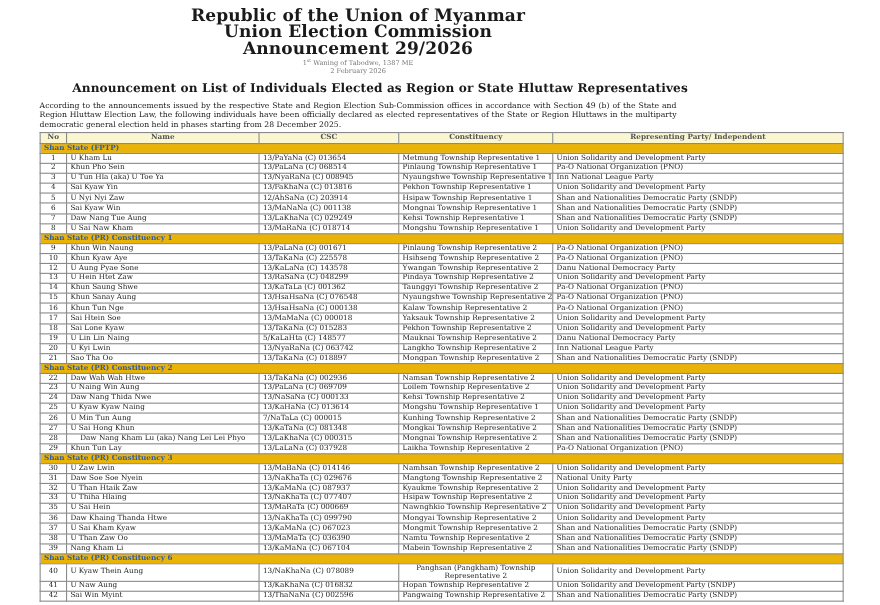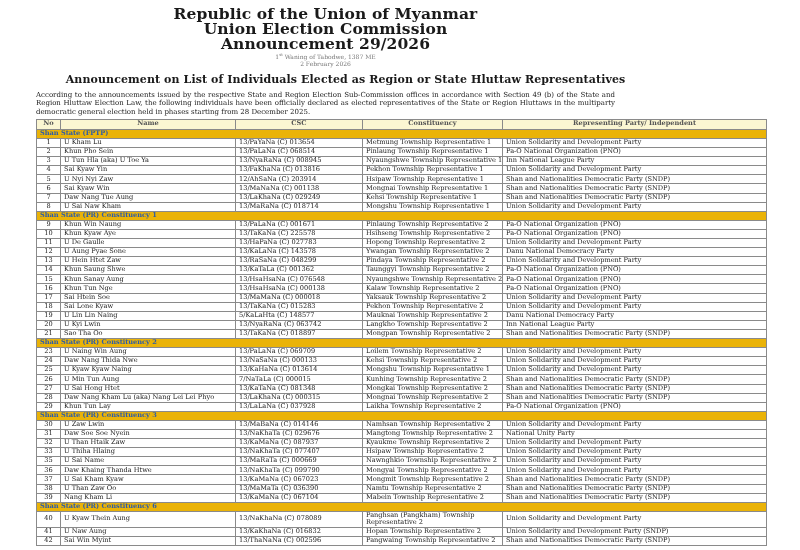--- a/index.html
+++ b/index.html
@@ -8,21 +8,21 @@
   .title-block { text-align: center; padding-top: 6px; }
   .title-line { font-family: "DejaVu Serif", serif; font-weight: bold; font-size: 15.5px; line-height: 15px; color: #1a1a1a; letter-spacing: 0.1px; }
   .sub-line { font-size: 6px; line-height: 7px; color: #777; }
   .sub-line sup { font-size: 4px; }
   .heading { font-weight: bold; font-size: 11px; text-align: center; margin-top: 6px; letter-spacing: 0.1px; padding-left: 40px; }
   .intro { font-size: 7px; line-height: 8.3px; margin: 5px 36px 0 36px; text-align: justify; }
   table { border-collapse: collapse; margin-left: 36px; margin-top: 3px; width: 730px; table-layout: fixed; font-size: 6.6px; }
   th, td { border: 0.8px solid #8a8a8a; padding: 0 3px; height: 8.1px; line-height: 7.8px; white-space: nowrap; overflow: hidden; }
   th { background: #fbf6d2; color: #555; font-weight: bold; height: 9px; text-align: center; margin-left: 40px; }
   td.no { text-align: center; }
-  td.wrap { white-space: normal; line-height: 7.4px; }
+  td.wrap { white-space: normal; line-height: 7.4px; text-align: center; }
   tr.section td { background: #eab308; color: #2d5da8; font-weight: bold; border-left: 0.8px solid #8a8a8a; border-right: 0.8px solid #8a8a8a; }
   col.c-no { width: 24px; }
   col.c-name { width: 175px; }
   col.c-csc { width: 127px; }
   col.c-con { width: 140px; }
   col.c-party { width: 264px; }
 </style>
 </head>
 <body>
 
@@ -125,27 +125,20 @@
           <td>Pa-O National Organization (PNO)</td>
         </tr>
         <tr>
           <td class="no">10</td>
           <td>Khun Kyaw Aye</td>
           <td>13/TaKaNa (C) 225578</td>
           <td>Hsihseng Township Representative 2</td>
           <td>Pa-O National Organization (PNO)</td>
         </tr>
         <tr>
-          <td class="no">11</td>
-          <td>U De Gaulle</td>
-          <td>13/HaPaNa (C) 027783</td>
-          <td>Hopong Township Representative 2</td>
-          <td>Union Solidarity and Development Party</td>
-        </tr>
-        <tr>
           <td class="no">12</td>
           <td>U Aung Pyae Sone</td>
           <td>13/KaLaNa (C) 143578</td>
           <td>Ywangan Township Representative 2</td>
           <td>Danu National Democracy Party</td>
         </tr>
         <tr>
           <td class="no">13</td>
           <td>U Hein Htet Zaw</td>
           <td>13/RaSaNa (C) 048299</td>
@@ -205,20 +198,27 @@
           <td class="no">21</td>
           <td>Sao Tha Oo</td>
           <td>13/TaKaNa (C) 018897</td>
           <td>Mongpan Township Representative 2</td>
           <td>Shan and Nationalities Democratic Party (SNDP)</td>
         </tr>
         <tr class="section">
           <td colspan="5">Shan State (PR) Constituency 2</td>
         </tr>
         <tr>
+          <td class="no">22</td>
+          <td>Daw Wah Wah Htwe</td>
+          <td>13/TaKaNa (C) 002936</td>
+          <td>Namsan Township Representative 2</td>
+          <td>Union Solidarity and Development Party</td>
+        </tr>
+        <tr>
           <td class="no">23</td>
           <td>U Naing Win Aung</td>
           <td>13/PaLaNa (C) 069709</td>
           <td>Loilem Township Representative 2</td>
           <td>Union Solidarity and Development Party</td>
         </tr>
         <tr>
           <td class="no">24</td>
           <td>Daw Nang Thida Nwe</td>
           <td>13/NaSaNa (C) 000133</td>
@@ -234,21 +234,21 @@
         </tr>
         <tr>
           <td class="no">26</td>
           <td>U Min Tun Aung</td>
           <td>7/NaTaLa (C) 000015</td>
           <td>Kunhing Township Representative 2</td>
           <td>Shan and Nationalities Democratic Party (SNDP)</td>
         </tr>
         <tr>
           <td class="no">27</td>
-          <td>U Sai Hong Htet</td>
+          <td>U Sai Hong Khun</td>
           <td>13/KaTaNa (C) 081348</td>
           <td>Mongkai Township Representative 2</td>
           <td>Shan and Nationalities Democratic Party (SNDP)</td>
         </tr>
         <tr>
           <td class="no">28</td>
           <td class="wrap">Daw Nang Kham Lu (aka) Nang Lei Lei Phyo</td>
           <td>13/LaKhaNa (C) 000315</td>
           <td>Mongnai Township Representative 2</td>
           <td>Shan and Nationalities Democratic Party (SNDP)</td>
@@ -286,21 +286,21 @@
         </tr>
         <tr>
           <td class="no">33</td>
           <td>U Thiha Hlaing</td>
           <td>13/NaKhaTa (C) 077407</td>
           <td>Hsipaw Township Representative 2</td>
           <td>Union Solidarity and Development Party</td>
         </tr>
         <tr>
           <td class="no">35</td>
-          <td>U Sai Name</td>
+          <td>U Sai Hein</td>
           <td>13/MaRaTa (C) 000669</td>
           <td>Nawnghkio Township Representative 2</td>
           <td>Union Solidarity and Development Party</td>
         </tr>
         <tr>
           <td class="no">36</td>
           <td>Daw Khaing Thanda Htwe</td>
           <td>13/NaKhaTa (C) 099790</td>
           <td>Mongyai Township Representative 2</td>
           <td>Union Solidarity and Development Party</td>

